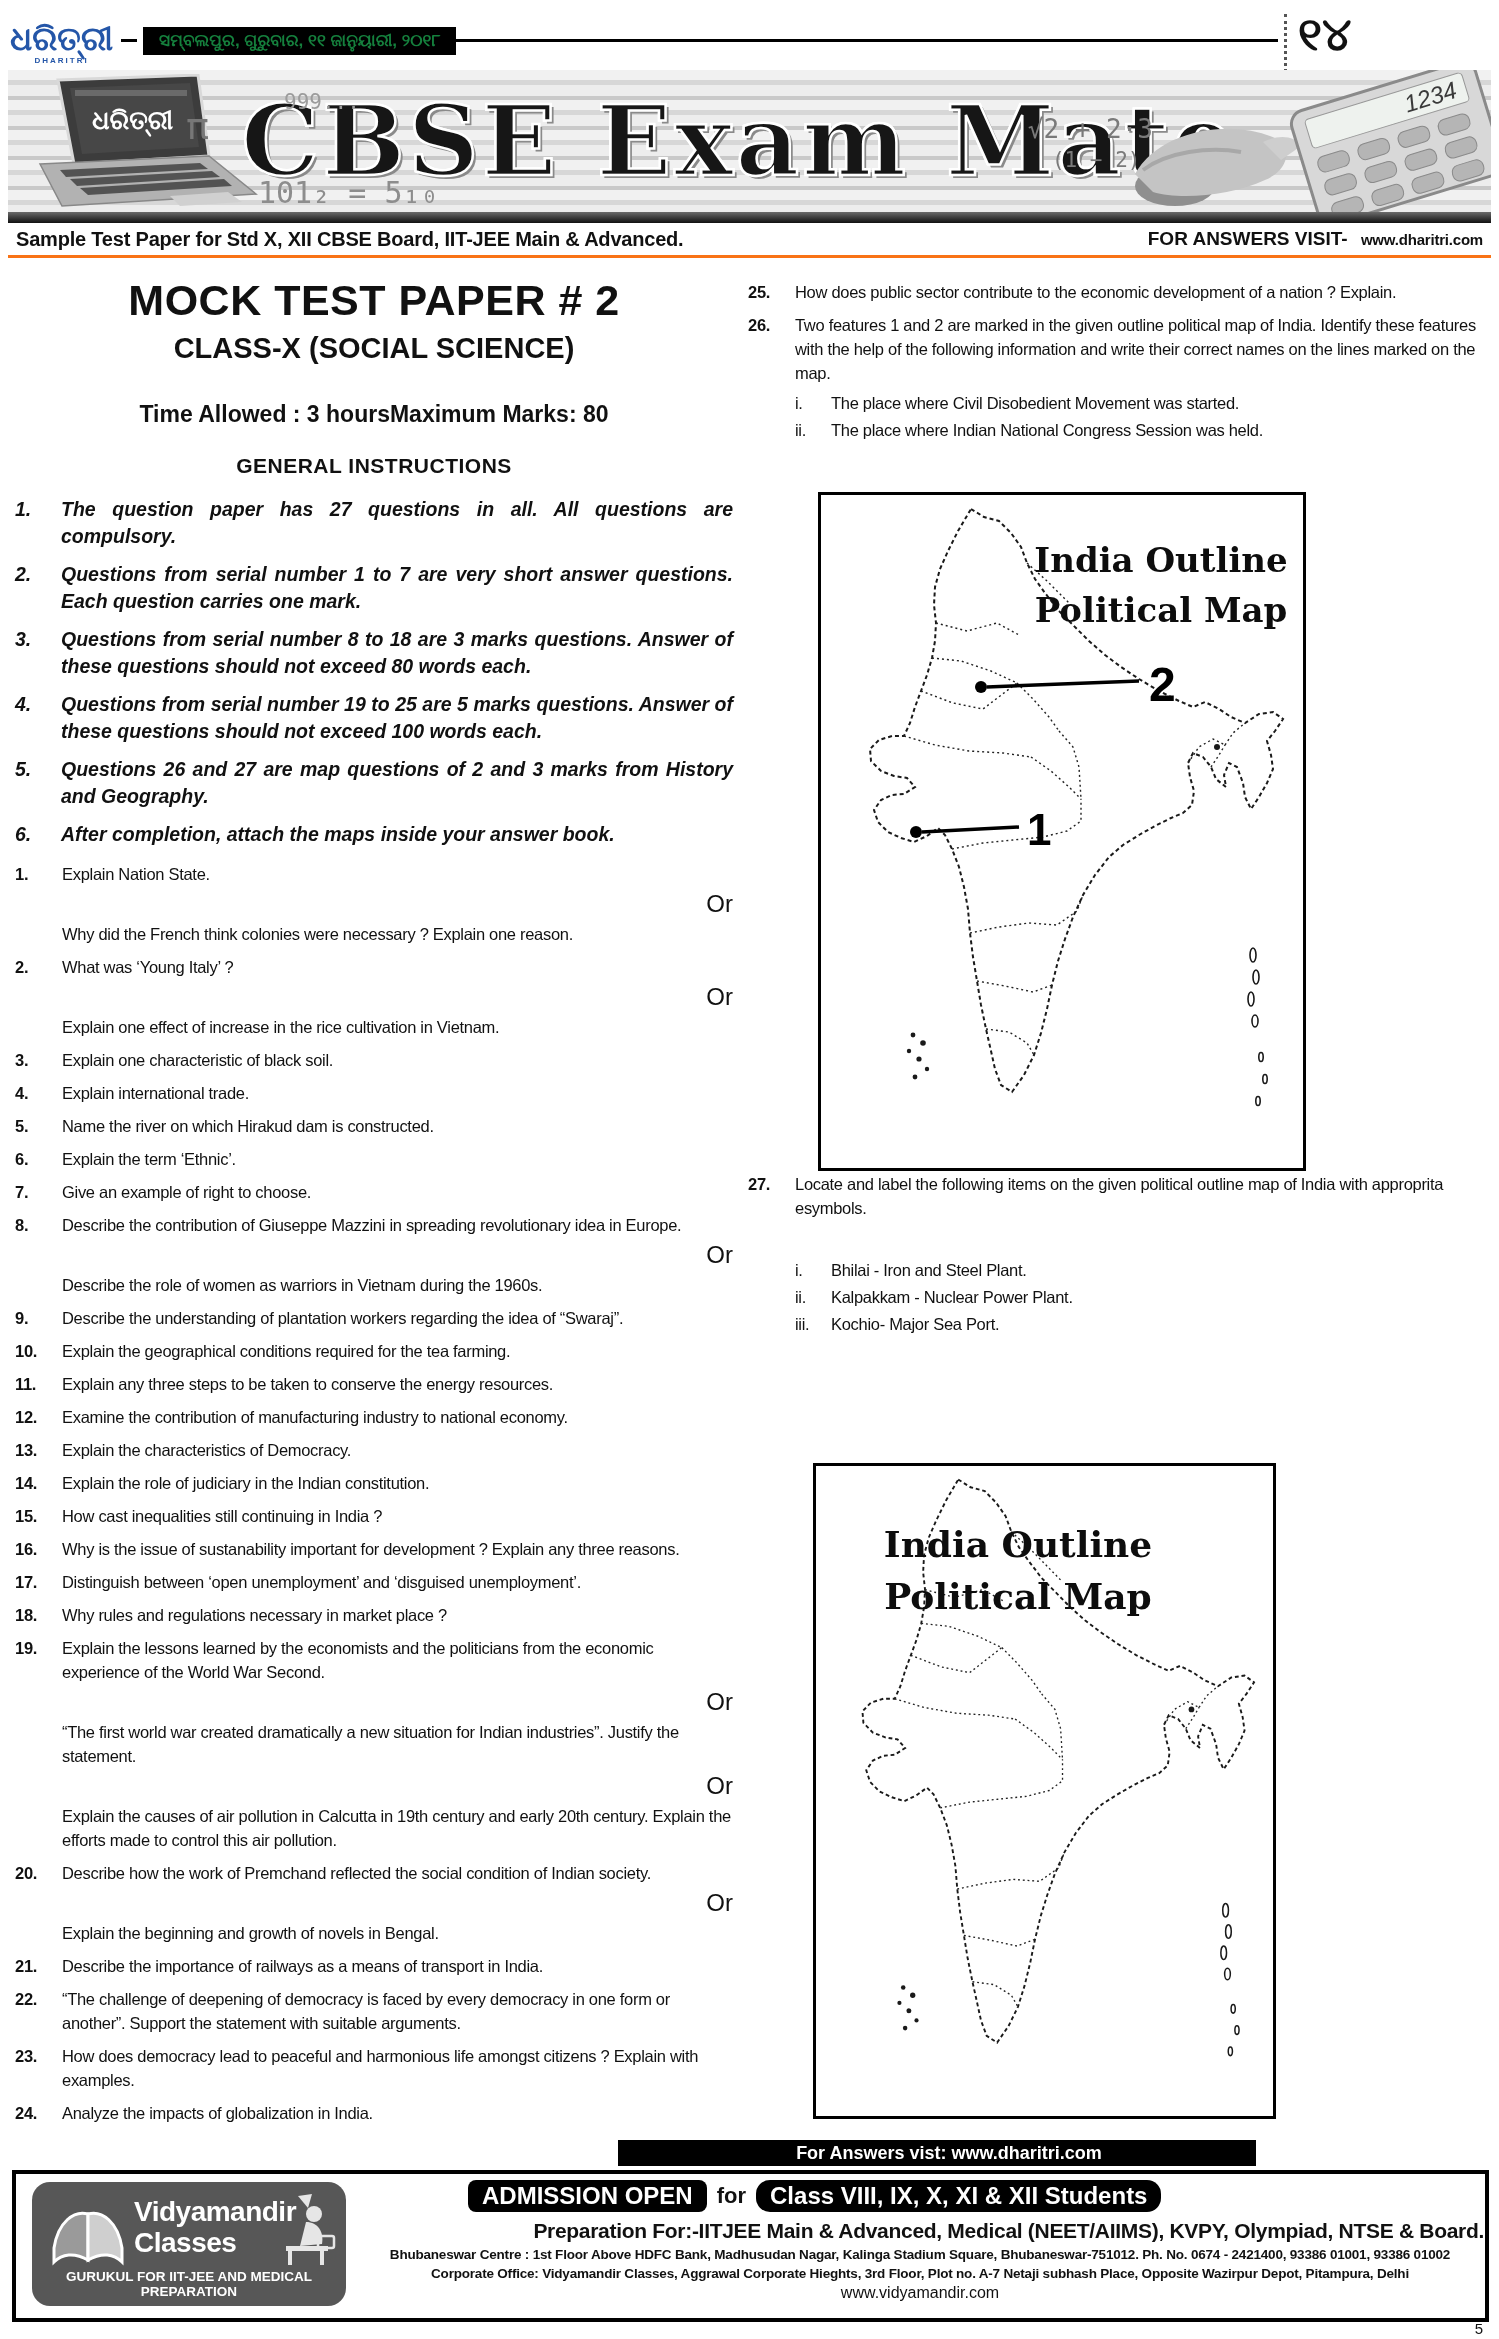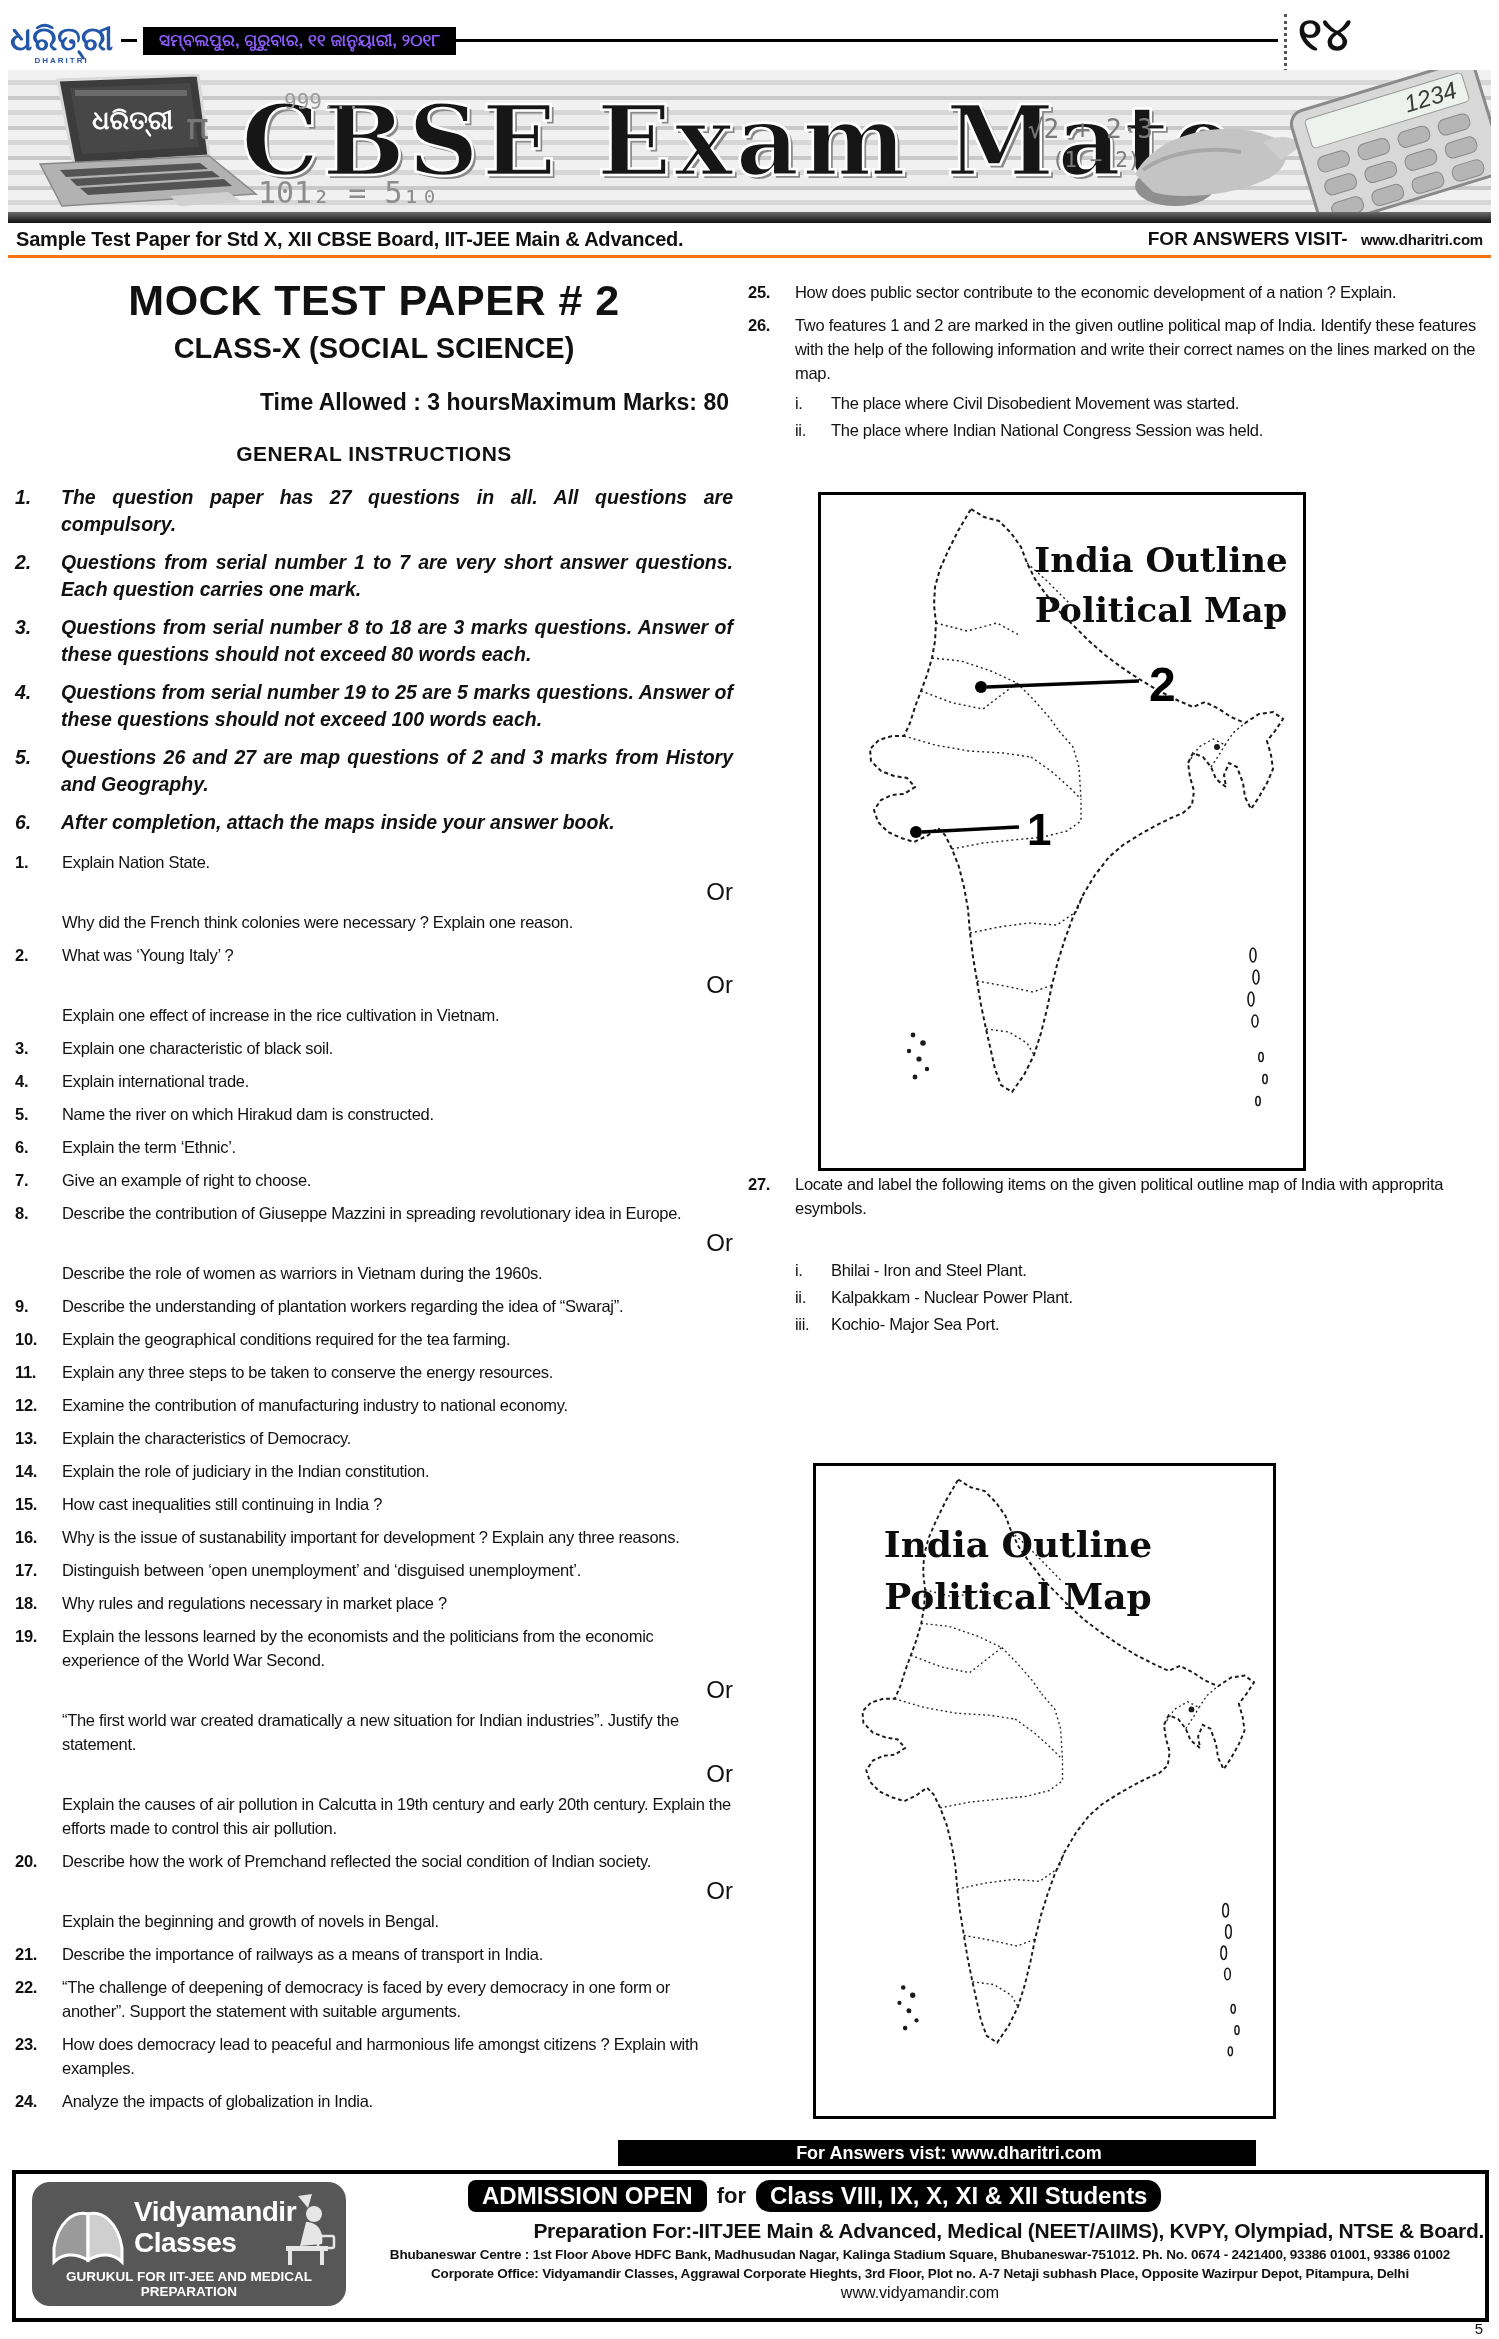--- a/index.html
+++ b/index.html
@@ -5,21 +5,21 @@
   html,body{margin:0;padding:0;background:#fff;}
   .page{position:relative;width:1499px;height:2339px;background:#fff;overflow:hidden;
         font-family:"Liberation Sans",sans-serif;color:#111;}
 
   
   .masthead{position:absolute;left:10px;top:22px;width:1268px;display:flex;align-items:center;}
   .logo{display:flex;flex-direction:column;align-items:center;margin-right:8px;}
   .logo-odia{color:#2456a8;font-size:33px;font-weight:bold;line-height:34px;}
   .logo-sub{color:#2456a8;font-size:8px;font-weight:bold;letter-spacing:2px;}
   .logo-dash{width:16px;border-top:3px solid #000;margin:0 6px 6px 0;}
-  .datebar{background:#000;color:#8b5cf6;font-size:17px;font-weight:bold;padding:4px 16px;white-space:nowrap;margin-bottom:6px;}
+  .datebar{background:#000;color:#15803d;font-size:17px;font-weight:bold;padding:4px 16px;white-space:nowrap;margin-bottom:6px;}
   .dateline-rule{flex:1;border-top:3px solid #000;margin-bottom:6px;}
   .pg-sep{position:absolute;left:1284px;top:14px;height:58px;border-left:3px dotted #555;}
   .pgnum{position:absolute;left:1298px;top:8px;font-size:46px;font-weight:bold;line-height:52px;}
 
   
   .banner{position:absolute;left:8px;top:70px;right:8px;height:142px;overflow:hidden;
           background:repeating-linear-gradient(180deg,#f1f1f1 0 10px,#d7d7d7 10px 15px,#ededed 15px 26px,#c9c9c9 26px 30px);}
   .banner-title{position:absolute;left:195px;right:215px;top:6px;height:130px;line-height:130px;text-align:center;
           font-family:"DejaVu Serif",serif;font-weight:bold;font-size:98px;letter-spacing:3px;color:#161616;
           -webkit-text-stroke:2.5px #fff;
@@ -38,21 +38,21 @@
   .substrip{position:absolute;left:8px;right:8px;top:223px;height:32px;display:flex;justify-content:space-between;
           align-items:center;border-bottom:3px solid #f97316;padding:0 8px;background:#fff;}
   .substrip .sleft{font-size:20px;font-weight:bold;letter-spacing:-0.2px;}
   .substrip .sright{font-size:19px;font-weight:bold;}
   .substrip .surl{font-size:15px;font-weight:bold;letter-spacing:-0.2px;margin-left:8px;}
 
   
   .col-left{position:absolute;left:15px;top:276px;width:718px;}
   .paper-title{text-align:center;font-size:43px;font-weight:bold;letter-spacing:0.5px;line-height:48px;}
   .paper-sub{text-align:center;font-size:29px;font-weight:bold;margin-top:8px;}
-  .meta{display:flex;justify-content:flex-end;font-size:23px;font-weight:bold;margin-top:24px;padding:0 4px;}
+  .meta{display:flex;justify-content:center;font-size:23px;font-weight:bold;margin-top:36px;padding:0 4px;}
   .gi-head{text-align:center;font-size:21px;font-weight:bold;margin-top:26px;letter-spacing:0.5px;}
   .instructions{margin-top:18px;}
   .instr{display:flex;margin-bottom:11px;font-style:italic;font-weight:bold;font-size:19.5px;line-height:27px;}
   .instr .num{width:46px;flex:none;}
   .instr .itext{flex:1;text-align:justify;}
 
   .qlist{margin-top:14px;}
   .q{display:flex;margin-bottom:9px;font-size:16.5px;line-height:24px;letter-spacing:-0.3px;}
   .q .qnum{width:47px;flex:none;font-weight:bold;}
   .q .qbody{flex:1;}

